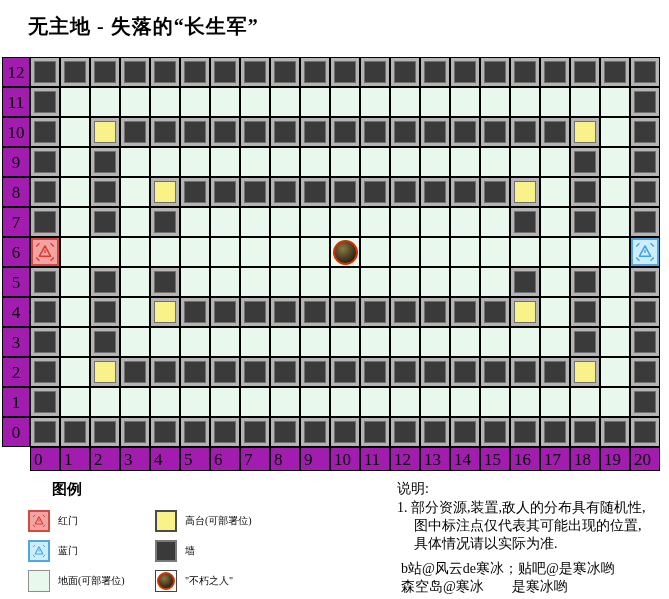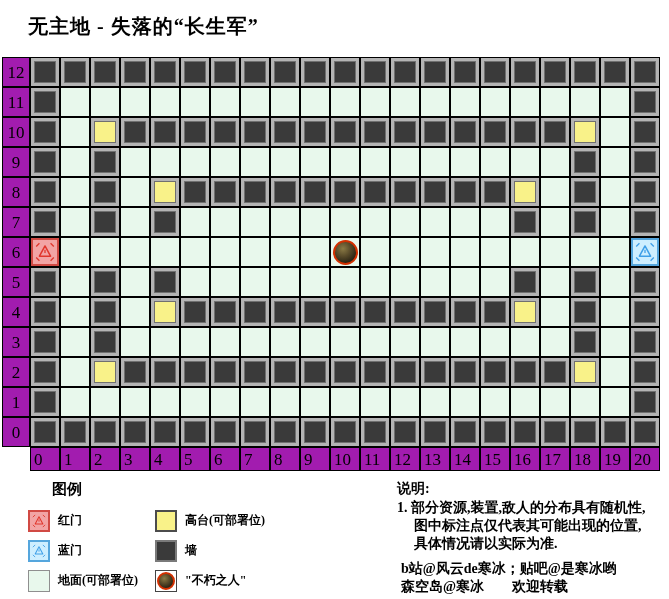--- a/index.html
+++ b/index.html
@@ -61,23 +61,23 @@
     width:22px;height:22px;box-sizing:border-box;margin-right:8px;
     display:inline-flex;align-items:center;justify-content:center;flex:none;
   }
   .sw-red-door{background:#f2a4a4;border:2px solid #d14a44;}
   .sw-blue-door{background:#cdeeff;border:2px solid #55a6dd;}
   .sw-ground{background:#e8f8ec;border:1px solid #8f8f8f;}
   .sw-high{background:#f9f289;border:2px solid #4c4c4c;}
   .sw-wall{background:#3a3a3a;border:2px solid #7a7a7a;}
   .sw-immortal{background:#fff;border:1px solid #444;}
   .sw-immortal .immortal{width:18px;height:18px;border-width:2px;}
-  .legend-label{font-size:12px;font-weight:bold;white-space:nowrap;text-align:right;}
+  .legend-label{font-size:10px;font-weight:normal;white-space:nowrap;text-align:right;}
   
-  .notes{margin-left:22px;width:268px;font-size:14px;font-weight:bold;line-height:18px;}
+  .notes{margin-left:22px;width:268px;font-size:14px;font-weight:normal;line-height:18px;}
   .notes-heading{margin-bottom:1px;}
   .note-indent{padding-left:17px;}
   .credits{margin-top:7px;padding-left:4px;}
 </style>
 </head>
 <body>
 
 <div class="page-title">无主地 - 失落的“长生军”</div>
 
 <div class="map">
@@ -449,16 +449,16 @@
         </div>
       </div>
   </div>
   <div class="notes">
     <div class="notes-heading">说明:</div>
     <div class="note-line">1. 部分资源,装置,敌人的分布具有随机性,</div>
     <div class="note-indent">图中标注点仅代表其可能出现的位置,</div>
     <div class="note-indent">具体情况请以实际为准.</div>
     <div class="credits">
       <div>b站@风云de寒冰；贴吧@是寒冰哟</div>
-      <div>森空岛@寒冰　　欢迎转载</div>
+      <div>森空岛@寒冰　　是寒冰哟</div>
     </div>
   </div>
 </div>
 
 </body></html>

